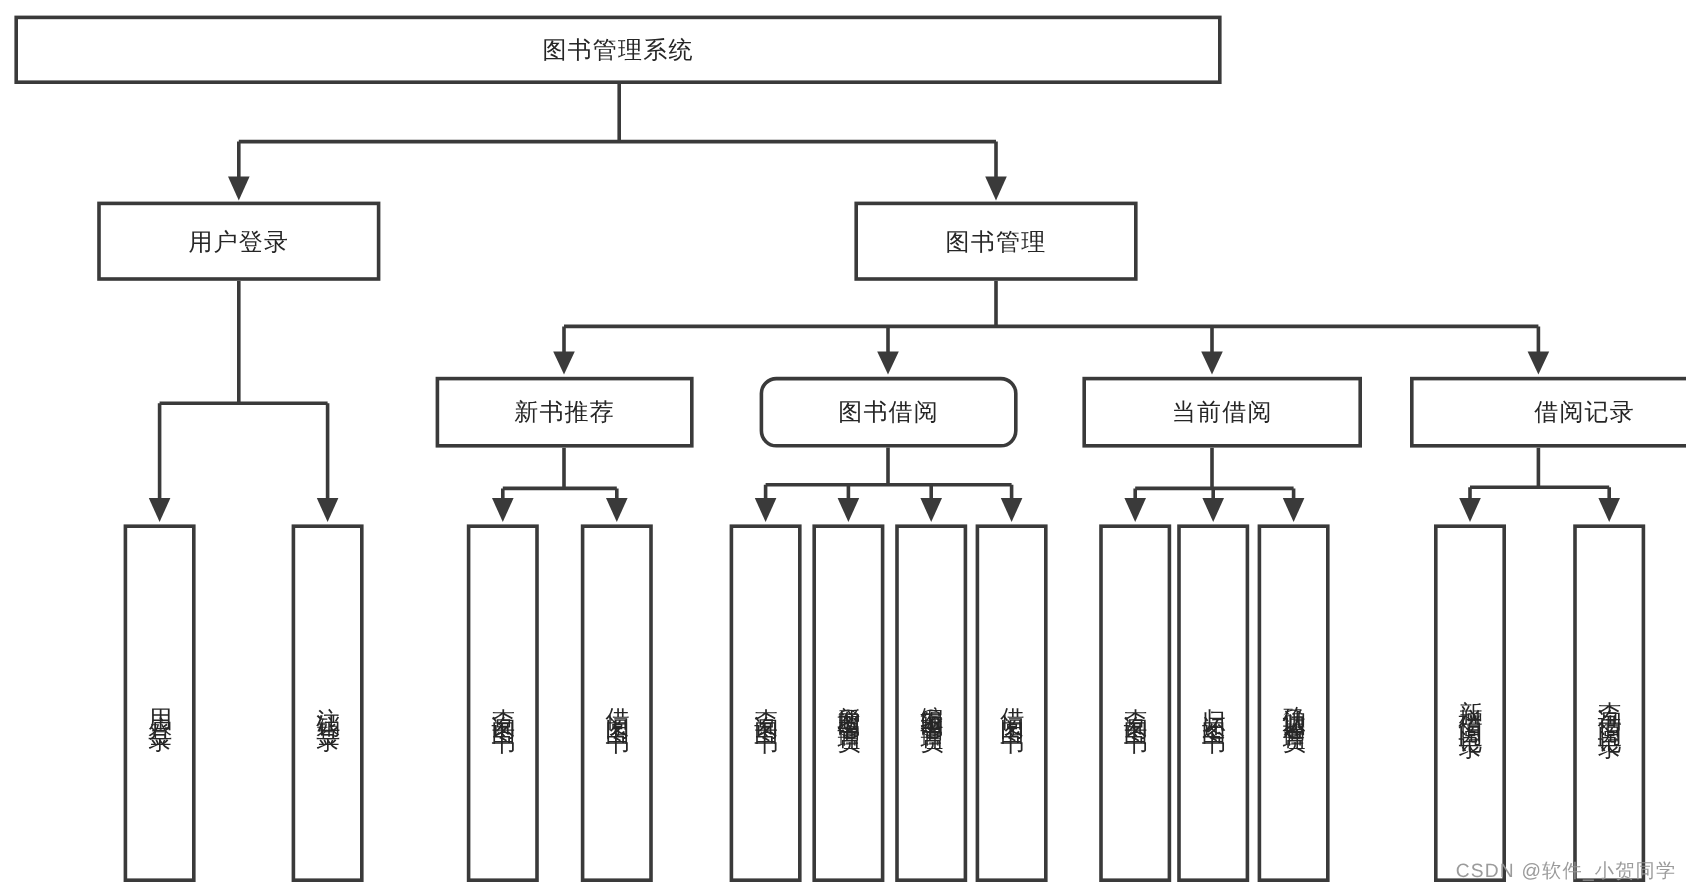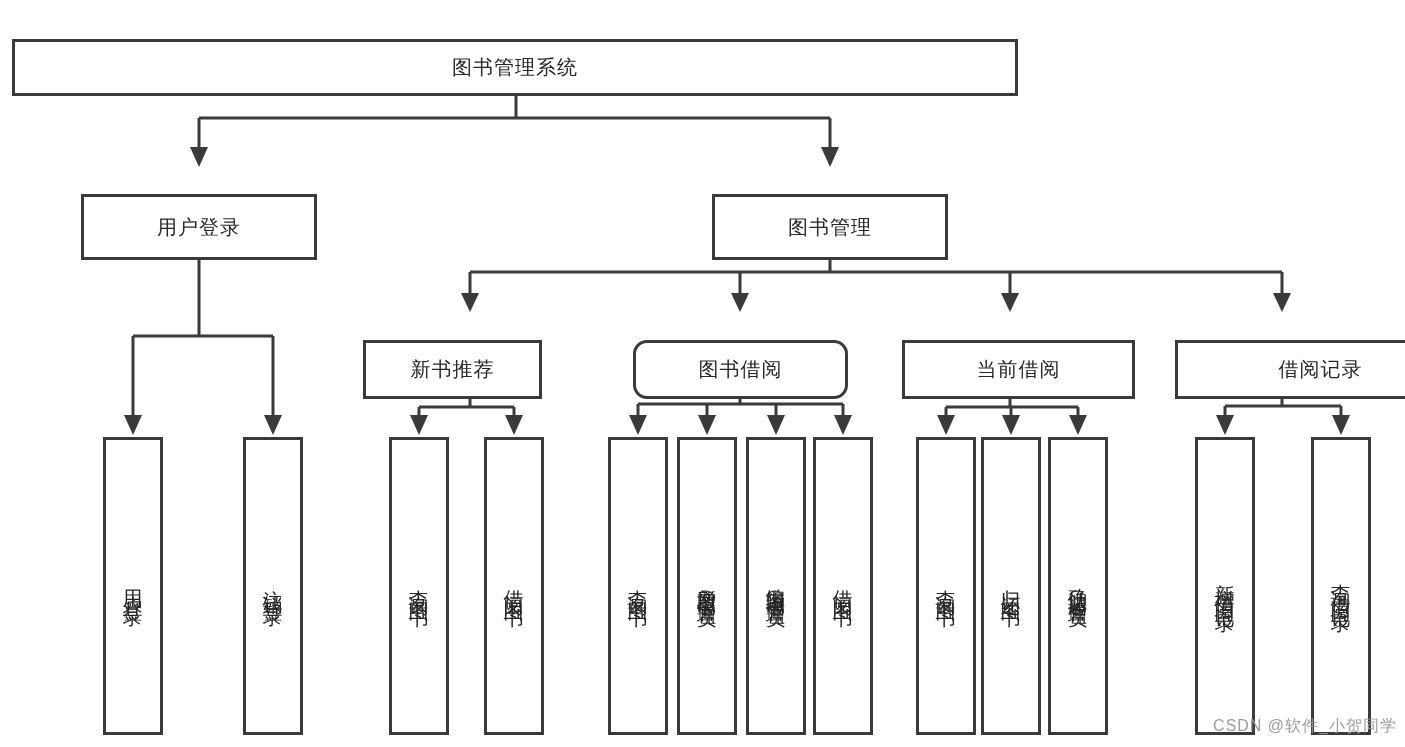--- a/index.html
+++ b/index.html
@@ -28,38 +28,37 @@
     background: #ffffff;
     display: flex;
     align-items: center;
     justify-content: center;
     color: #262626;
     z-index: 1;
   }
   .hnode {
     font-size: 20px;
     letter-spacing: 1px;
-    margin-top: 26px;
   }
   .vnode {
     writing-mode: vertical-rl;
     text-orientation: mixed;
     font-size: 20px;
     letter-spacing: 6px;
     line-height: 1;
   }
   .vnode.long {
     letter-spacing: 3px;
     font-size: 19px;
   }
   
   .n-root  { left: 12px;   top: 13px;  width: 1006px; height: 57px; }
   .n-l2a   { left: 81px;   top: 168px; width: 236px;  height: 66px; }
   .n-l2b   { left: 712px;  top: 168px; width: 236px;  height: 66px; }
-  .n-l3a   { left: 363px;  top: 314px; width: 179px;  height: 59px; }
+  .n-l3a   { left: 363px;  top: 314px; width: 215px;  height: 59px; }
   .n-l3b   { left: 633px;  top: 314px; width: 215px;  height: 59px; border-radius: 14px; }
   .n-l3c   { left: 902px;  top: 314px; width: 233px;  height: 59px; }
   .n-l3d   { left: 1175px; top: 314px; width: 245px;  height: 59px; padding-left: 46px; }
   .leaf    { top: 437px; width: 60px; height: 298px; }
   .n-u1 { left: 103px; }
   .n-u2 { left: 243px; }
   .n-n1 { left: 389px; }
   .n-n2 { left: 484px; }
   .n-b1 { left: 608px; }
   .n-b2 { left: 677px; }

